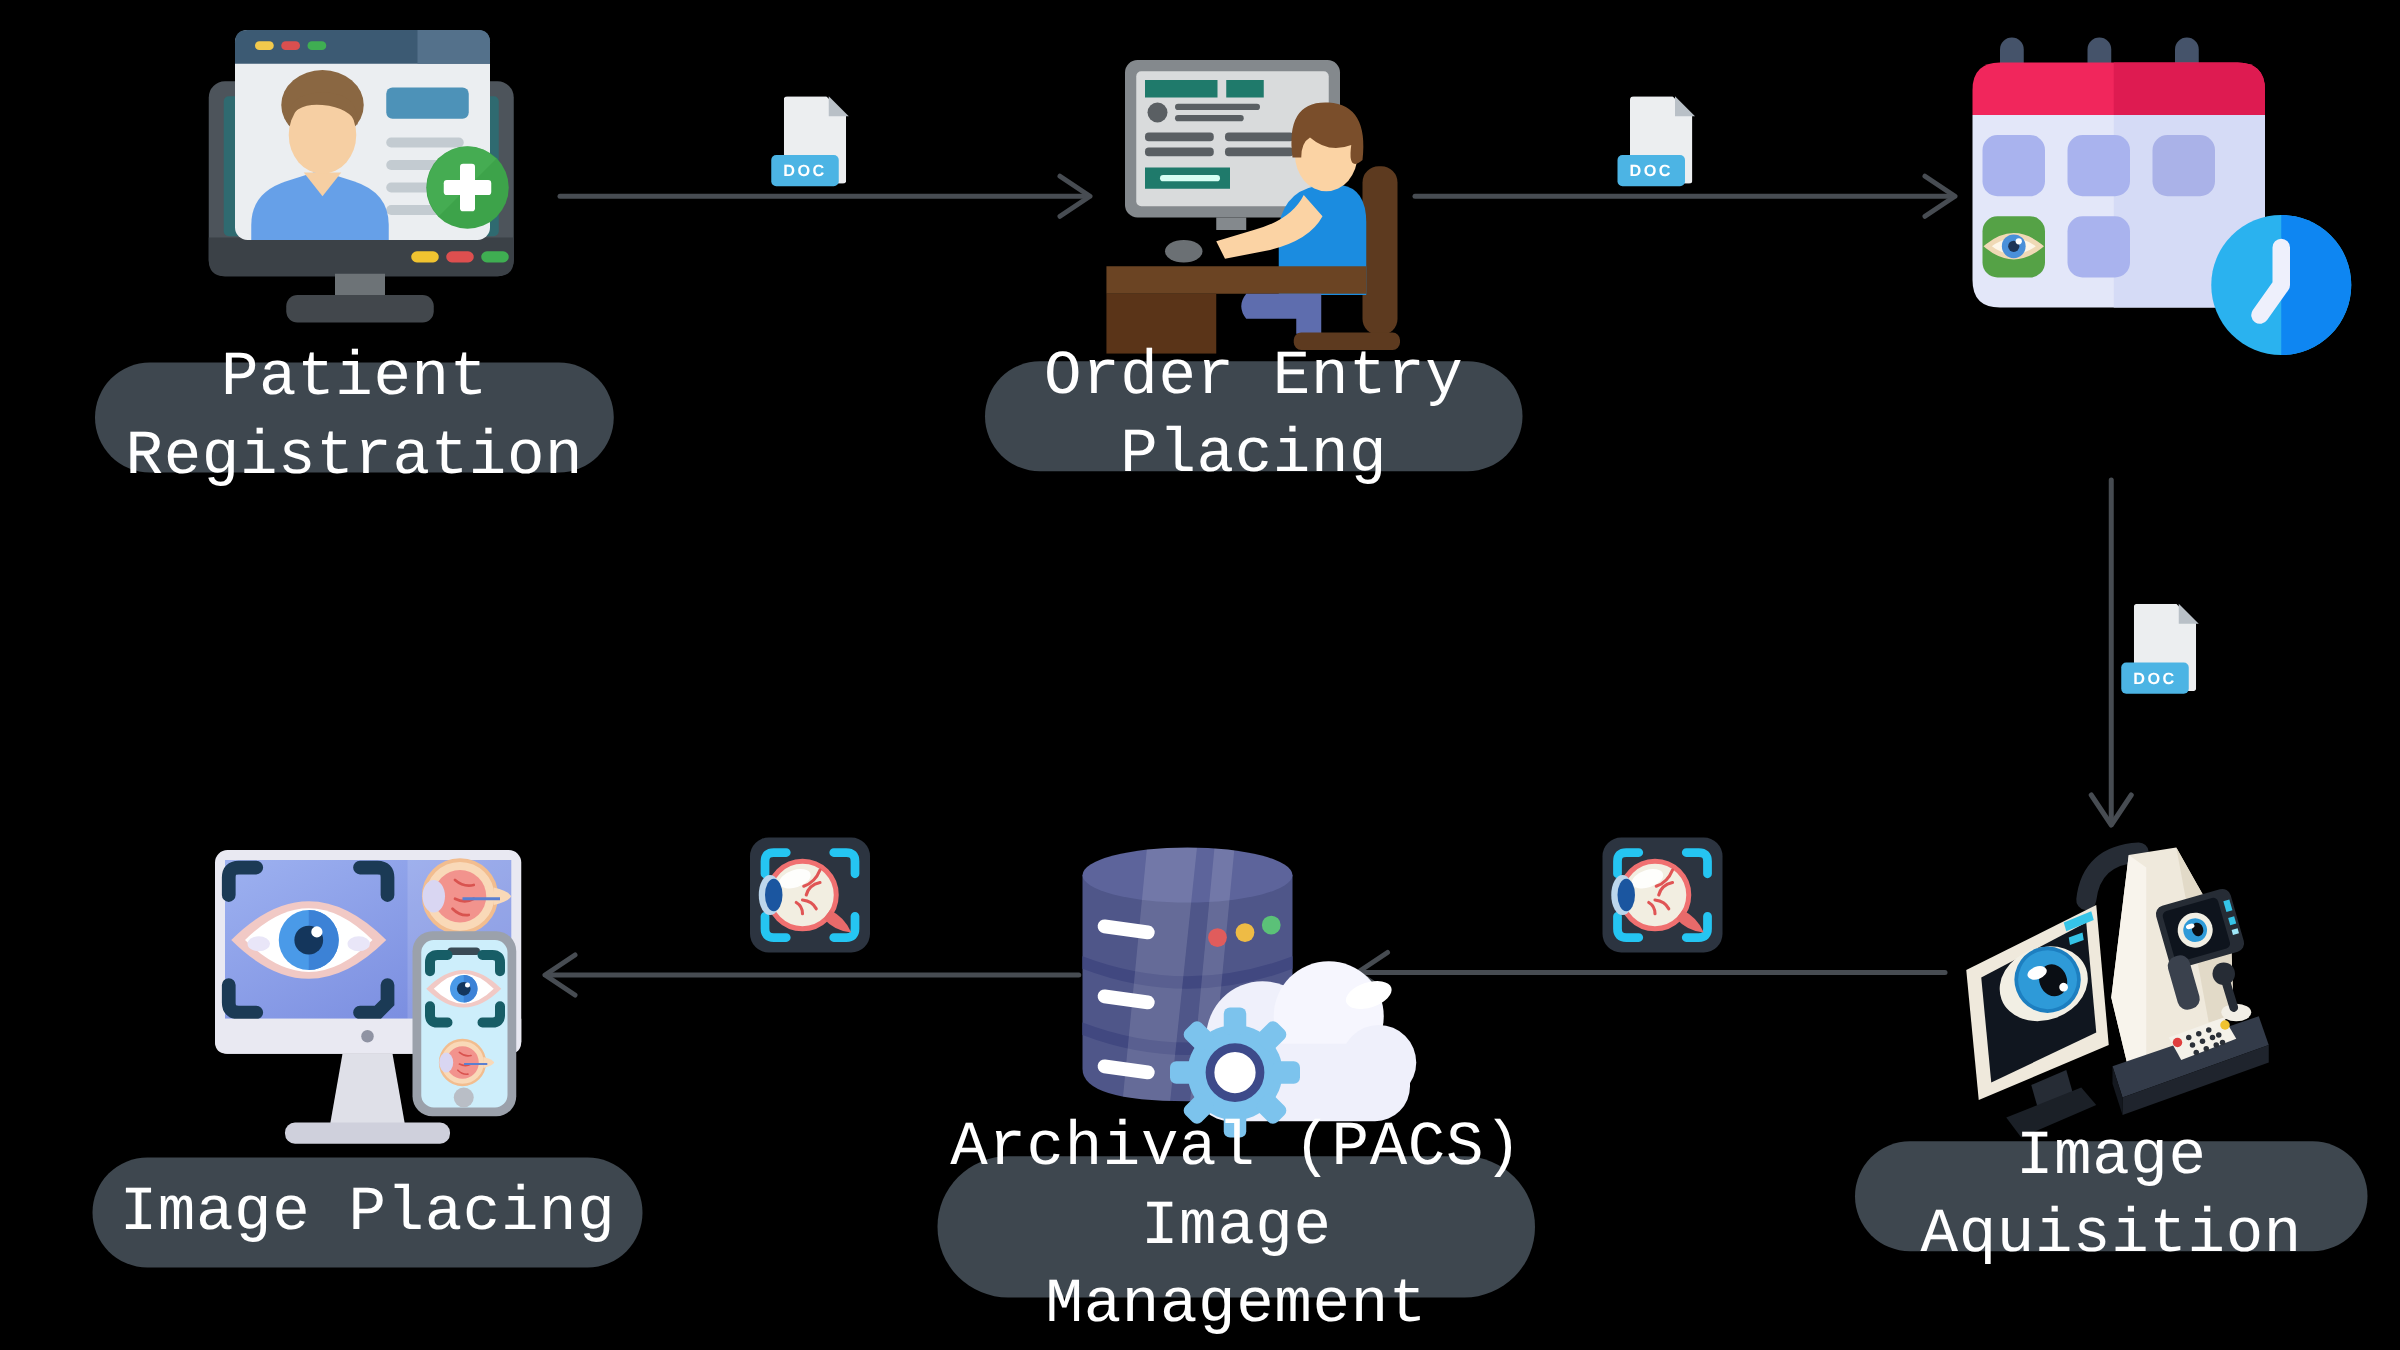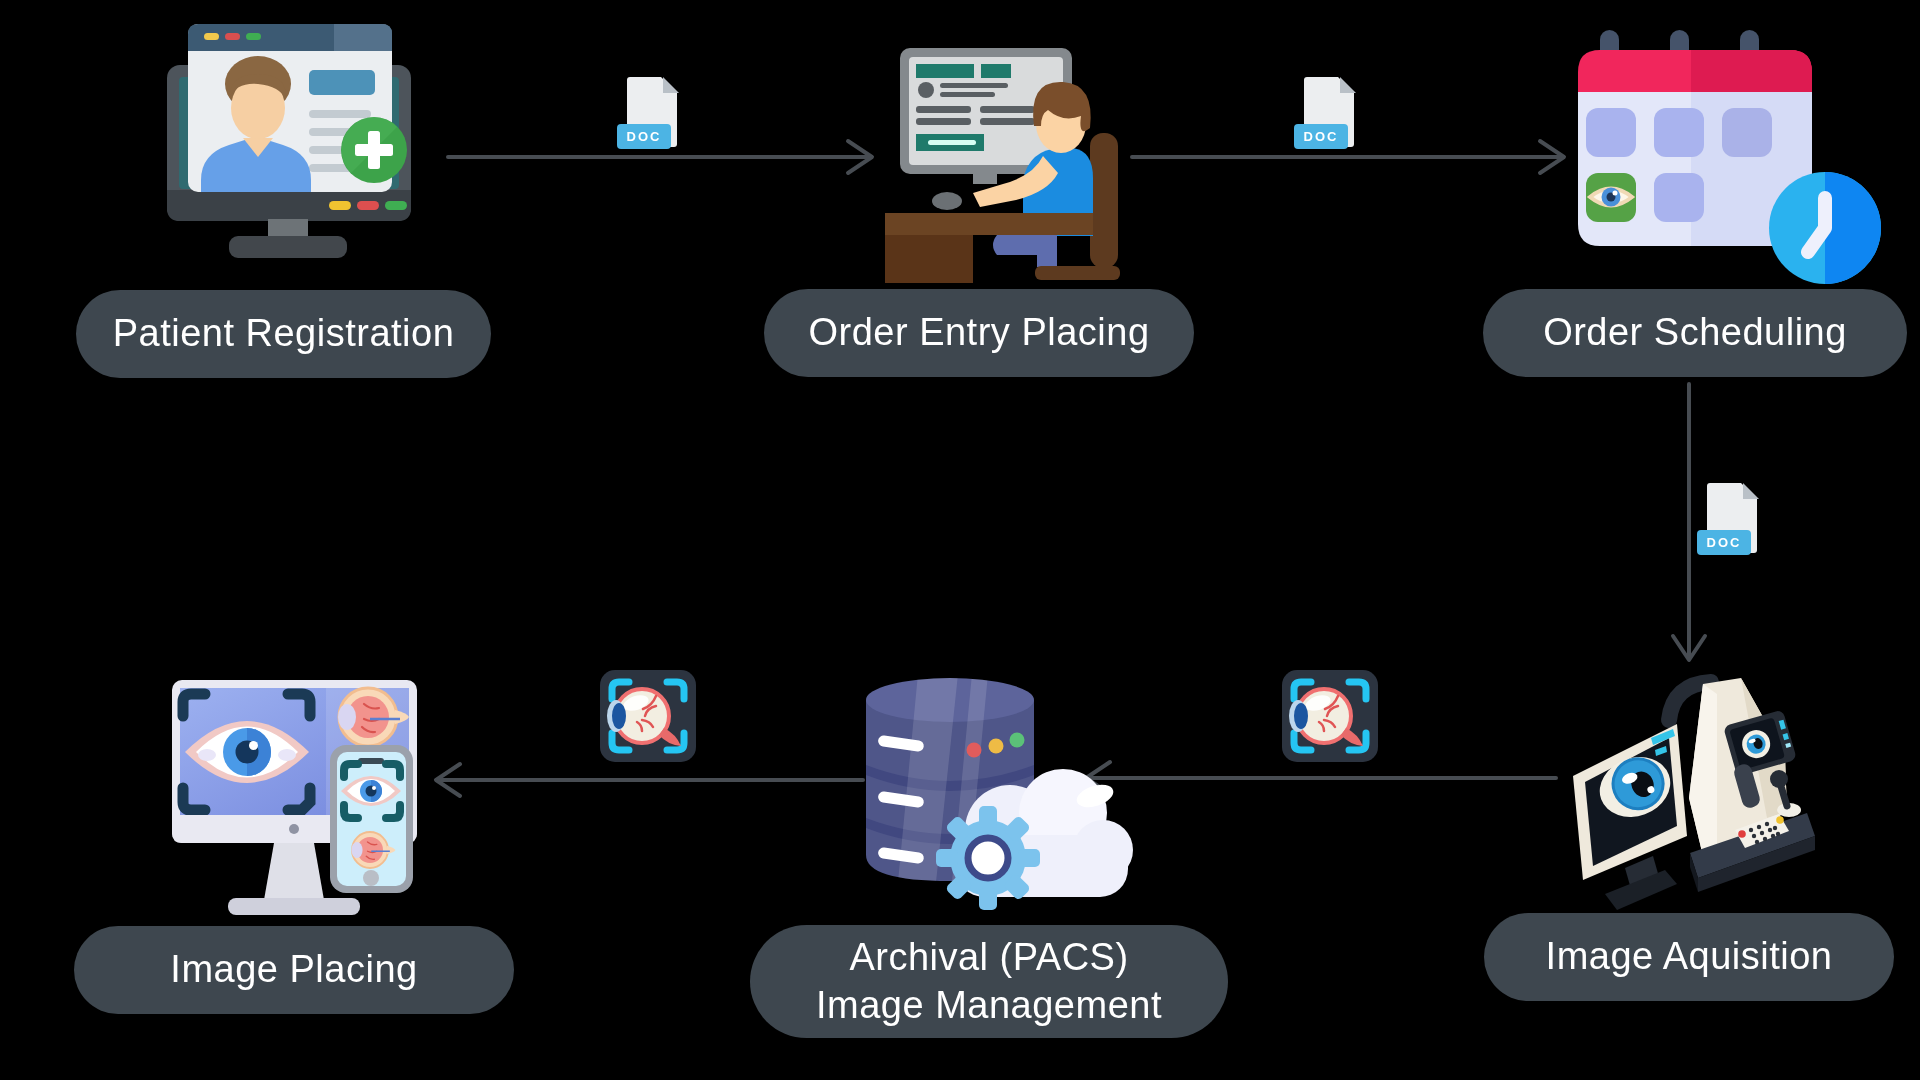--- a/index.html
+++ b/index.html
@@ -2,21 +2,21 @@
 <html><head>
 <meta charset="utf-8">
 <style>
   html,body{margin:0;padding:0;background:#000;}
   #stage{position:relative;width:1920px;height:1080px;background:#000;overflow:hidden;
          font-family:"Liberation Sans",sans-serif;}
   .layer{position:absolute;left:0;top:0;}
   .node-icon{position:absolute;}
   .pill{position:absolute;background:#3e474f;border-radius:60px;color:#fff;
         display:flex;flex-direction:column;align-items:center;justify-content:center;
-        font-size:38px;font-weight:400;letter-spacing:.5px;text-align:right;line-height:1.26;}
+        font-size:50px;font-weight:400;letter-spacing:.5px;text-align:center;line-height:1.26;font-family:Liberation Mono, monospace;}
   .doc{position:absolute;width:62px;height:70px;}
   .doc-page{position:absolute;left:10px;top:0;width:50px;height:70px;background:#eceef0;
             border-radius:3px;clip-path:polygon(0 0,calc(100% - 16px) 0,100% 16px,100% 100%,0 100%);}
   .doc-fold{position:absolute;top:0;right:0;width:0;height:0;
             border-bottom:16px solid #b9c0c7;border-right:16px solid transparent;}
   .doc-banner{position:absolute;left:0;top:31px;width:54px;height:25px;background:#4cb4e4;
               border-radius:4px;color:#fff;font-weight:700;font-size:13px;letter-spacing:2px;
               display:flex;align-items:center;justify-content:center;margin-top:16px;}
 </style>
 </head>
@@ -98,21 +98,21 @@
       <path d="M158 128 q-10 20 -40 28 l-30 9 7 14 36 -7 q32 -8 42 -27 Z" fill="#fbd3a4"></path>
       <ellipse cx="62" cy="173" rx="15" ry="9" fill="#6b7074"></ellipse>
       <ellipse cx="176" cy="96" rx="25" ry="29" fill="#fbd3a4"></ellipse>
       <path d="M149 98 q-6 -46 29 -44 q32 2 27 46 q-12 10 -9 -12 q-18 7 -33 -6 q-7 4 -7 16 Z" fill="#7a4e2b"></path>
     </g>
     <rect x="0" y="185" width="208" height="22" fill="#6b4423"></rect>
     <rect x="0" y="207" width="88" height="48" fill="#5a3418"></rect>
     <path d="M112 207 h60 v32 h-20 v-12 h-40 q-8 -10 0 -20 Z" fill="#5e6dae"></path>
     <rect x="150" y="238" width="85" height="14" rx="6" fill="#5d3a1f"></rect>
   </svg>
-  <div class="pill" style="left:764px;top:289px;width:430px;height:88px">
+  <div class="pill" style="left:788px;top:289px;width:430px;height:88px">
     <span>Order Entry Placing</span>
   </div>
 
   <svg class="node-icon" style="left:1570px;top:12px" width="320" height="275" viewBox="0 0 320 275">
     <rect x="30" y="18" width="19" height="40" rx="9.5" fill="#45536a"></rect>
     <rect x="100" y="18" width="19" height="40" rx="9.5" fill="#45536a"></rect>
     <rect x="170" y="18" width="19" height="40" rx="9.5" fill="#45536a"></rect>
     <path d="M8 60 q0 -22 22 -22 h190 q22 0 22 22 v20 H8 Z" fill="#f1265c"></path>
     <path d="M121 38 h99 q22 0 22 22 v20 H121 Z" fill="#de1b51"></path>
     <path d="M8 80 h234 v132 q0 22 -22 22 H30 q-22 0 -22 -22 Z" fill="#e3e7f9"></path>
@@ -127,23 +127,20 @@
       <circle cx="41" cy="185" r="9.5" fill="#4a90d9"></circle>
       <circle cx="41" cy="185" r="4.5" fill="#1d3557"></circle>
       <circle cx="45" cy="181" r="2.5" fill="#fff"></circle>
     </g>
     <g>
       <circle cx="255" cy="216" r="56" fill="#2ab2ef"></circle>
       <path d="M255 160 a56 56 0 0 1 0 112 Z" fill="#0e86f2"></path>
       <path d="M255 186 v30 l-17 24" stroke="#eef0fc" stroke-width="14" stroke-linecap="round" stroke-linejoin="round" fill="none"></path>
     </g>
   </svg>
-  <div class="pill" style="left:1483px;top:289px;width:424px;height:88px">
-    <span>Order Scheduling</span>
-  </div>
 
   <div class="doc" style="left:617px;top:77px">
     <div class="doc-page"></div>
     <div class="doc-fold"></div>
     <div class="doc-banner">DOC</div>
   </div>
   <div class="doc" style="left:1294px;top:77px">
     <div class="doc-page"></div>
     <div class="doc-fold"></div>
     <div class="doc-banner">DOC</div>

